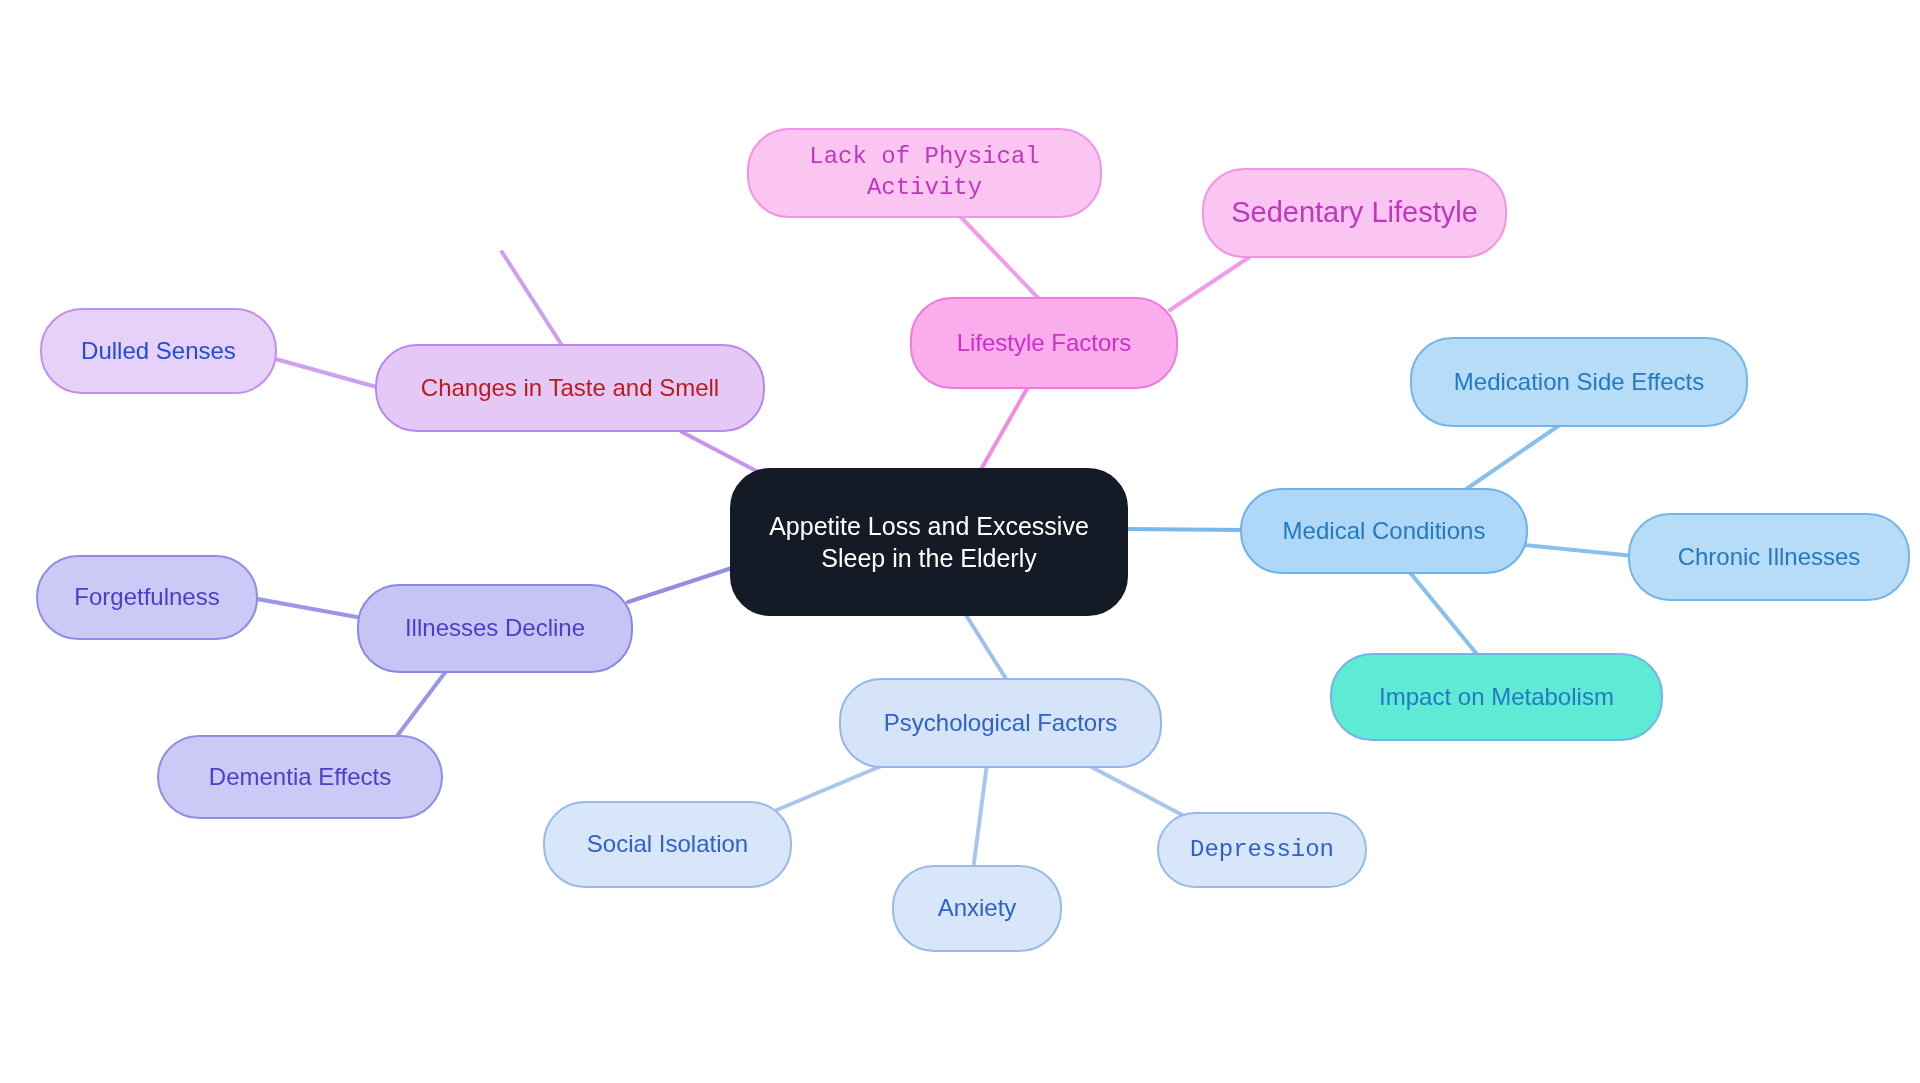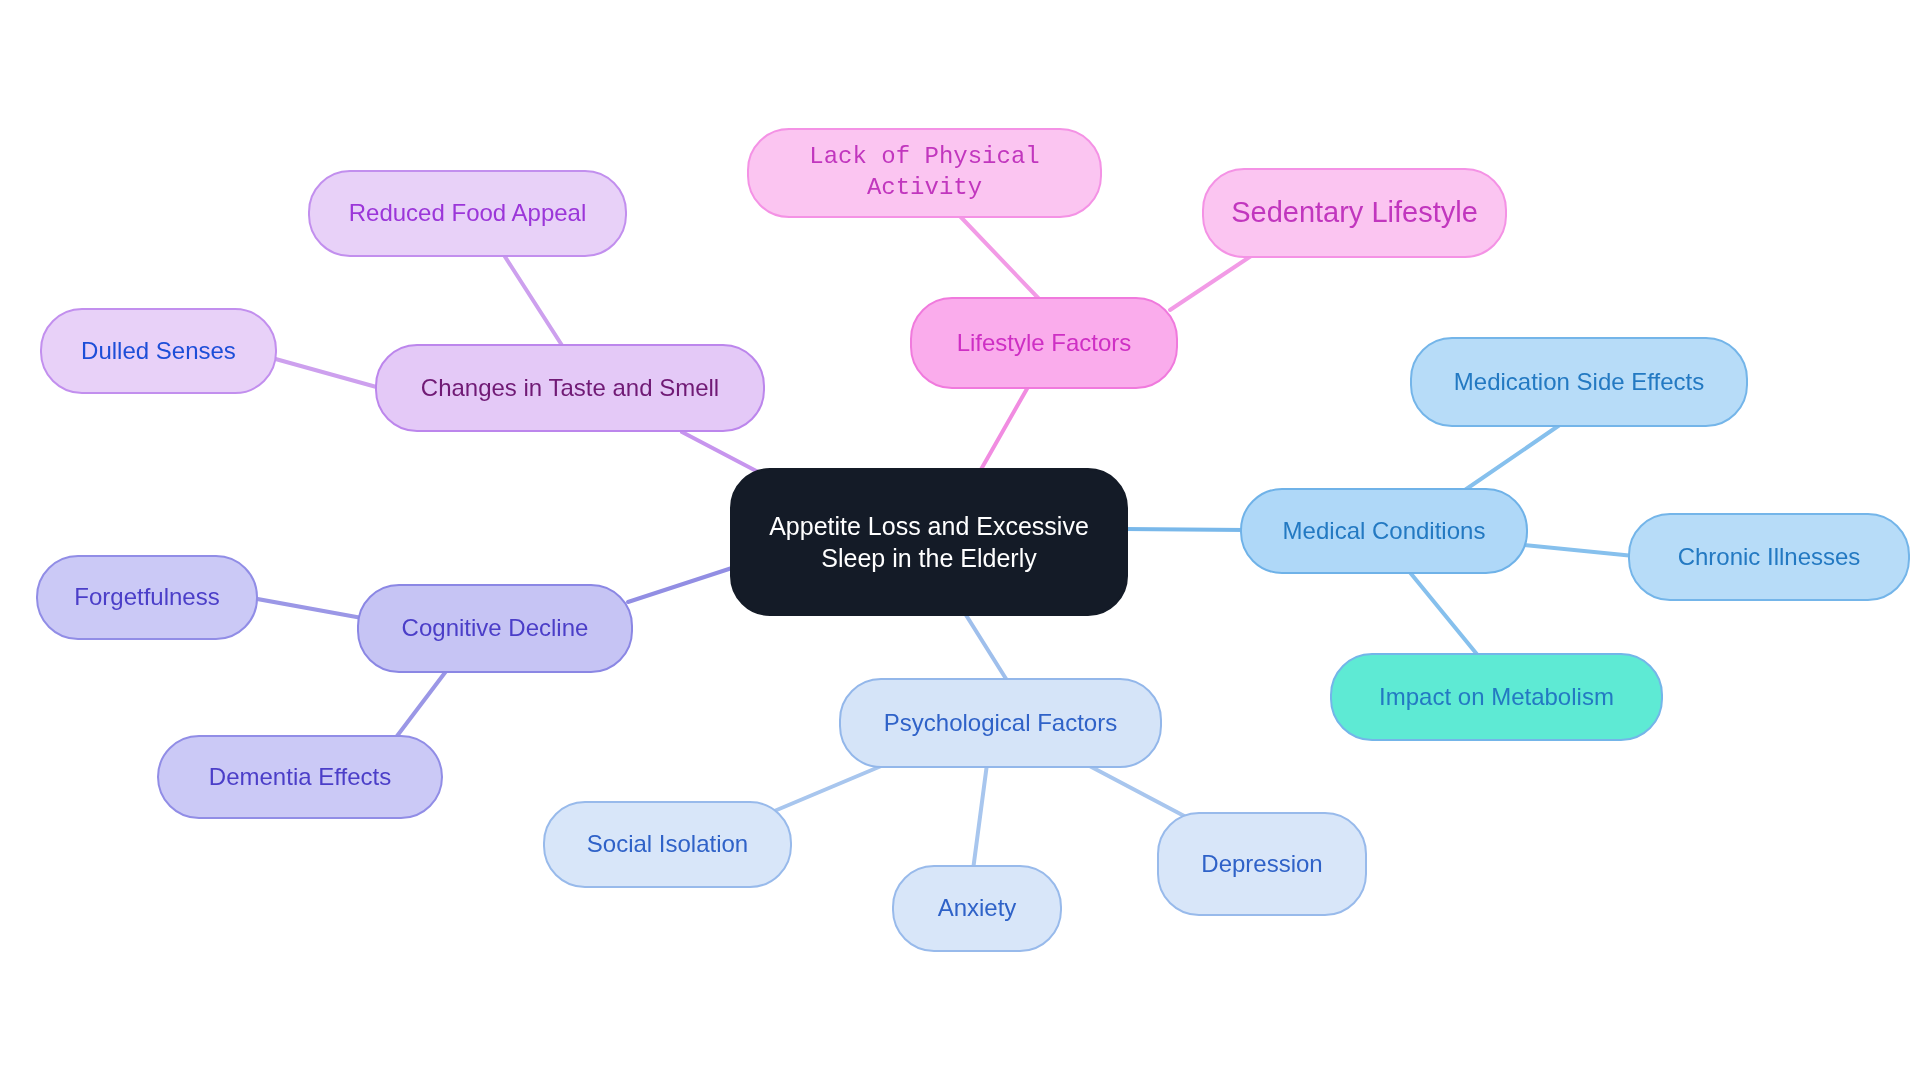--- a/index.html
+++ b/index.html
@@ -92,34 +92,31 @@
     </div>
     <div class="node" style="left: 839px; top: 678px; width: 323px; height: 90px; border-radius: 42px; background: rgb(213, 228, 248); border-color: rgb(147, 183, 234); color: rgb(47, 98, 200); font-size: 24px;">
       <span class="label">Psychological Factors</span>
     </div>
     <div class="node" style="left: 543px; top: 801px; width: 249px; height: 87px; border-radius: 42px; background: rgb(216, 230, 249); border-color: rgb(152, 186, 235); color: rgb(47, 98, 200); font-size: 24px;">
       <span class="label">Social Isolation</span>
     </div>
     <div class="node" style="left: 892px; top: 865px; width: 170px; height: 87px; border-radius: 42px; background: rgb(216, 230, 249); border-color: rgb(152, 186, 235); color: rgb(47, 98, 200); font-size: 24px;">
       <span class="label">Anxiety</span>
     </div>
-    <div class="node" style="left: 1157px; top: 812px; width: 210px; height: 104px; border-radius: 42px; background: rgb(216, 230, 249); border-color: rgb(152, 186, 235); color: rgb(47, 98, 200); font-size: 24px;">
+    <div class="node" style="left: 1157px; top: 812px; width: 210px; height: 76px; border-radius: 42px; background: rgb(216, 230, 249); border-color: rgb(152, 186, 235); color: rgb(47, 98, 200); font-size: 24px; font-family: Liberation Mono, monospace;">
       <span class="label">Depression</span>
     </div>
     <div class="node" style="left: 357px; top: 584px; width: 276px; height: 89px; border-radius: 42px; background: rgb(198, 196, 244); border-color: rgb(139, 135, 228); color: rgb(75, 62, 200); font-size: 24px;">
-      <span class="label">Cognitive Decline</span>
+      <span class="label">Illnesses Decline</span>
     </div>
     <div class="node" style="left: 36px; top: 555px; width: 222px; height: 85px; border-radius: 42px; background: rgb(203, 201, 246); border-color: rgb(145, 141, 230); color: rgb(75, 62, 200); font-size: 24px;">
       <span class="label">Forgetfulness</span>
     </div>
     <div class="node" style="left: 157px; top: 735px; width: 286px; height: 84px; border-radius: 42px; background: rgb(203, 201, 246); border-color: rgb(145, 141, 230); color: rgb(75, 62, 200); font-size: 24px;">
       <span class="label">Dementia Effects</span>
     </div>
-    <div class="node" style="left: 375px; top: 344px; width: 390px; height: 88px; border-radius: 42px; background: rgb(228, 201, 247); border-color: rgb(188, 134, 236); color: #701a75; font-size: 24px;">
+    <div class="node" style="left: 375px; top: 344px; width: 390px; height: 88px; border-radius: 42px; background: rgb(228, 201, 247); border-color: rgb(188, 134, 236); color: #b91c1c; font-size: 24px;">
       <span class="label">Changes in Taste and Smell</span>
-    </div>
-    <div class="node" style="left: 308px; top: 170px; width: 319px; height: 87px; border-radius: 42px; background: rgb(232, 209, 248); border-color: rgb(194, 143, 238); color: rgb(155, 54, 217); font-size: 24px;">
-      <span class="label">Reduced Food Appeal</span>
     </div>
     <div class="node" style="left: 40px; top: 308px; width: 237px; height: 86px; border-radius: 42px; background: rgb(232, 209, 248); border-color: rgb(194, 143, 238); color: #1d4ed8; font-size: 24px;">
       <span class="label">Dulled Senses</span>
     </div>
   </div>
 
 </body></html>

